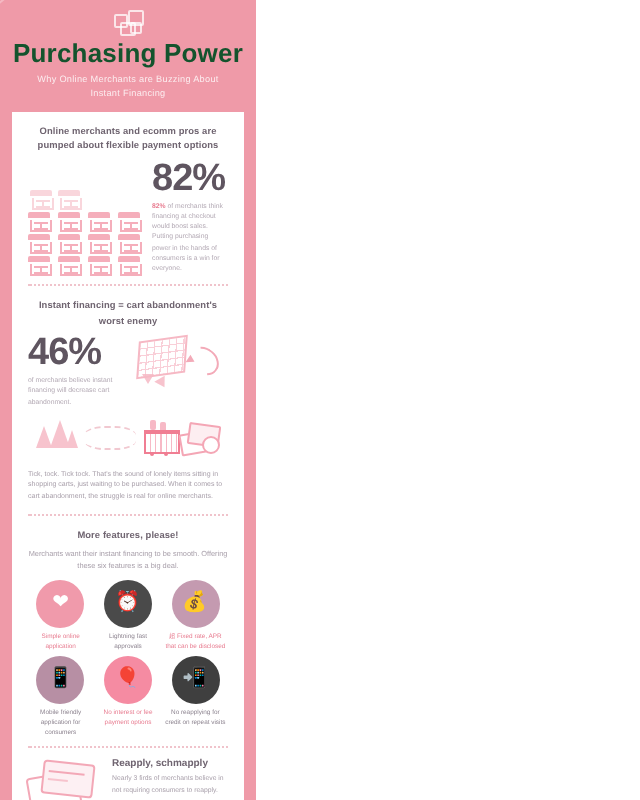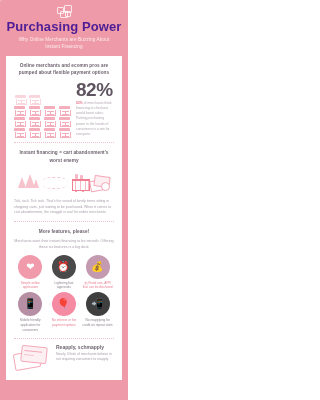--- a/index.html
+++ b/index.html
@@ -60,21 +60,21 @@
     border: 1px solid rgba(255,255,255,0.75);
     border-radius: 1px;
   }
   .hero-badge .b1 { left:0; top:2px; width:5px; height:5px; }
   .hero-badge .b2 { right:0; top:0; width:6px; height:6px; }
   .hero-badge .b3 { left:3px; bottom:0; width:6px; height:5px; }
   .hero-badge .b4 { right:1px; bottom:1px; width:4px; height:4px; }
 
   .hero-title {
     position: relative;
-    color: #4c1d95;
+    color: #14532d;
     font-size: 13px;
     font-weight: bold;
     letter-spacing: 0.1px;
     margin: 1px 0 3px;
     line-height: 1.05;
   }
   .hero-sub {
     position: relative;
     color: rgba(255,255,255,0.82);
     font-size: 4.6px;
@@ -465,20 +465,32 @@
           <div class="big-stat">82%</div>
           <div class="stat-cap"><b>82%</b><span> of merchants think financing at checkout would boost sales. Putting purchasing power in the hands of consumers is a win for everyone.</span></div>
         </div>
       </div>
     </div>
 
     <div class="divider"></div>
 
     <div class="sec">
       <div class="sec-title">Instant financing = cart abandonment's worst enemy</div>
+      <div class="stat-row2">
+        <div class="stat46-left">
+          <div class="big-stat">46%</div>
+          <div class="stat-cap">of merchants believe instant financing will decrease cart abandonment.</div>
+        </div>
+        <div class="basket-art">
+          <span class="bsk"></span>
+          <span class="tri t1"></span>
+          <span class="tri t2"></span>
+          <span class="arrow"></span>
+        </div>
+      </div>
 
       <div class="cart-row">
         <div class="trees">
           <span class="tr trA"></span>
             <span class="tr trB"></span>
             <span class="tr trC"></span>
         </div>
         <div class="road"></div>
         <div class="cart-icon">
           <span class="item i1"></span>

